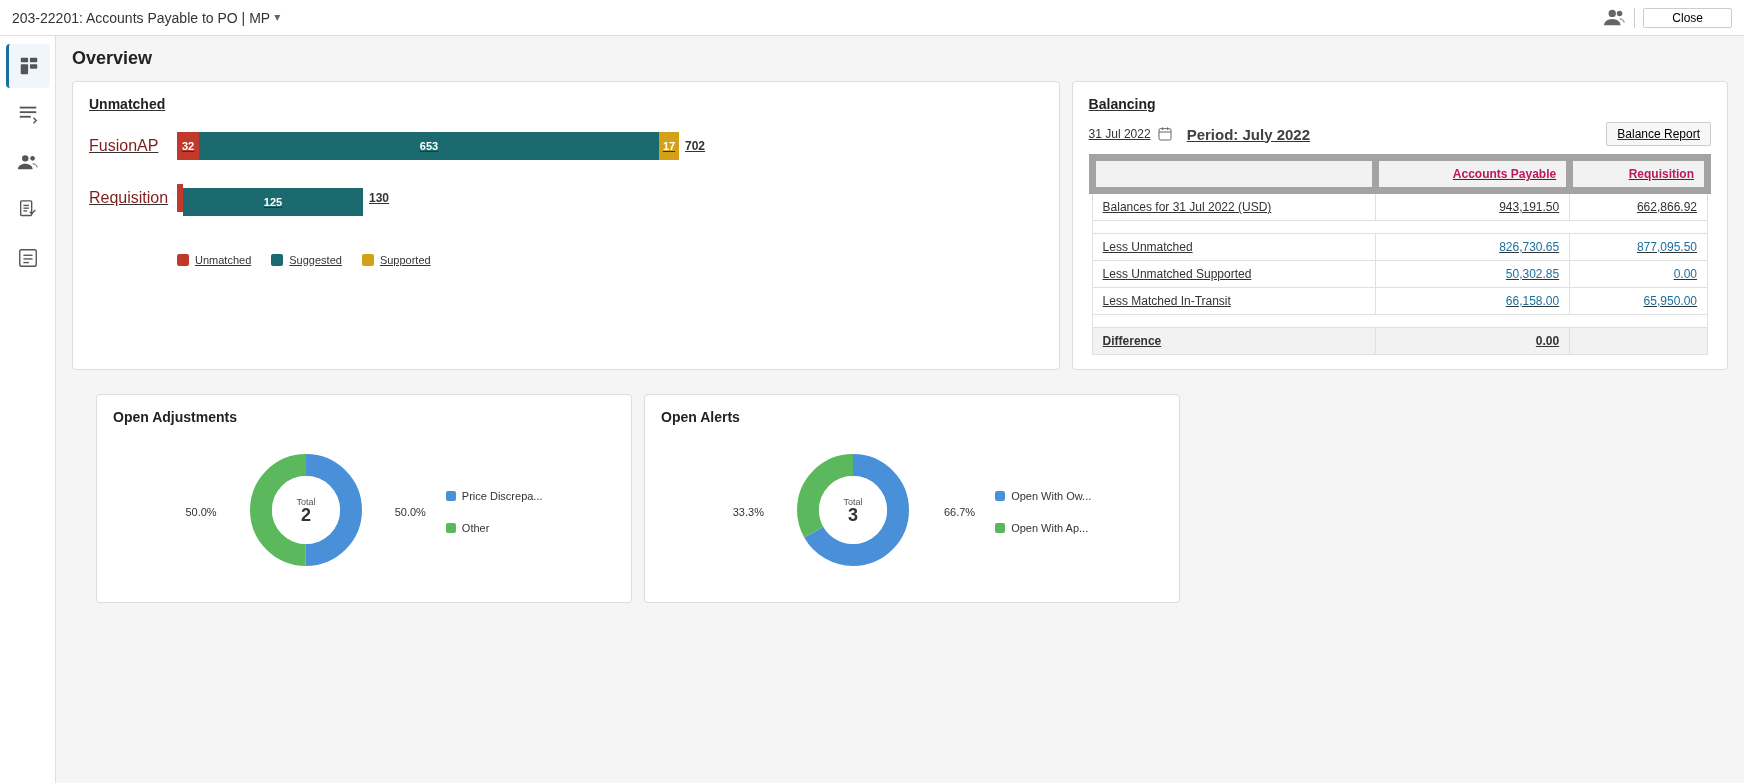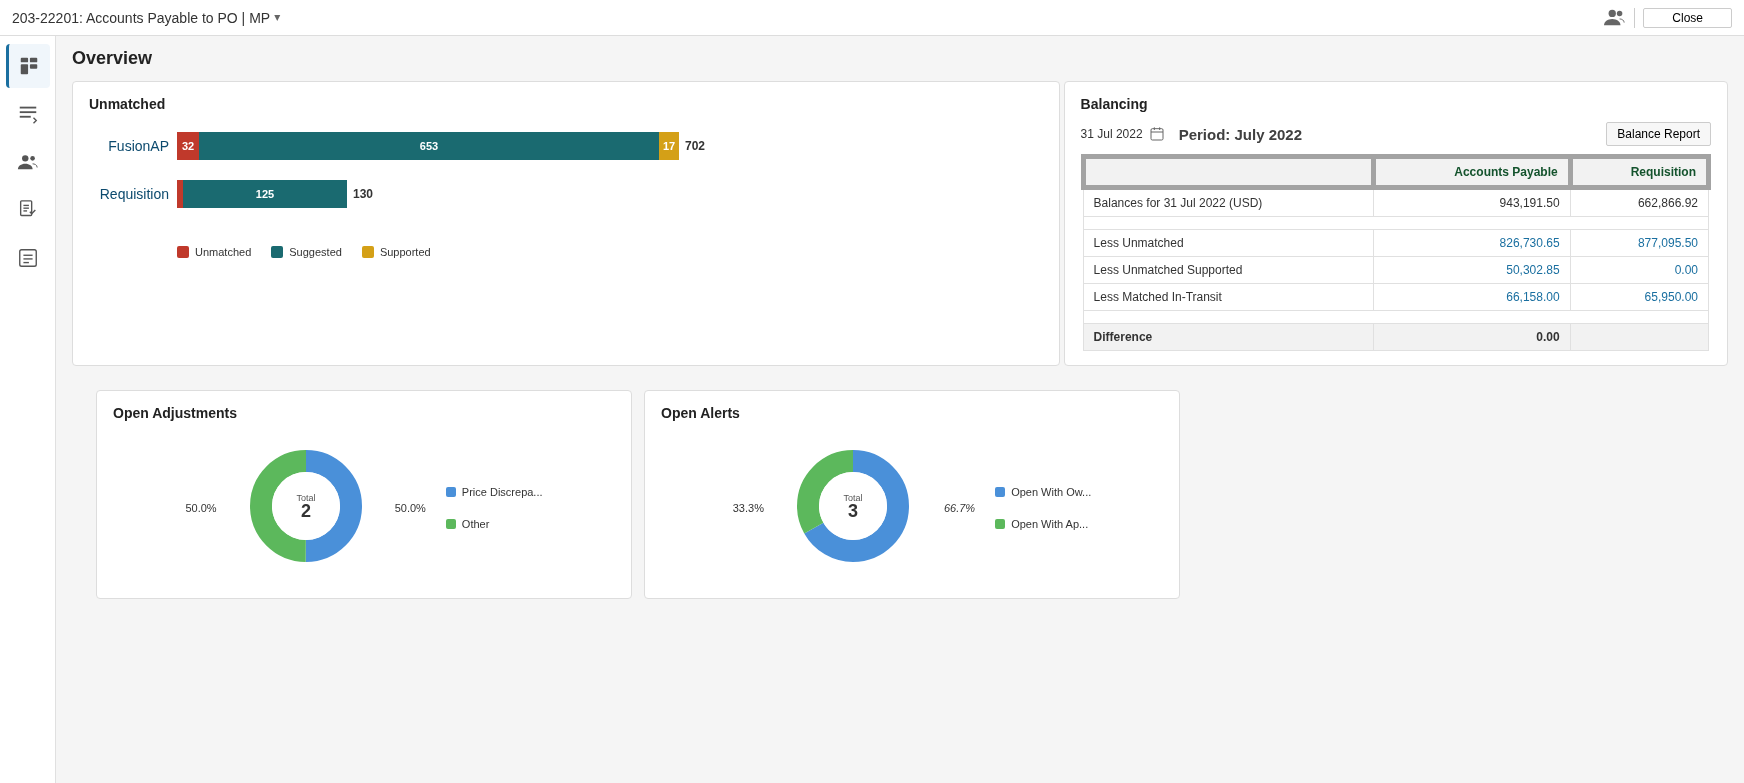--- a/index.html
+++ b/index.html
@@ -44,28 +44,28 @@
     .page-title { font-size: 18px; font-weight: 600; margin-bottom: 12px; color: #222; }
 
     
     .card {
       background: #fff; border: 1px solid #ddd; border-radius: 4px;
       padding: 14px 16px; margin-bottom: 12px;
     }
     .card-title { font-size: 14px; font-weight: 600; margin-bottom: 10px; color: #222; }
 
     
-    .top-row { display: flex; gap: 4px; margin-bottom: 12px; }
+    .top-row { display: flex; gap: 12px; margin-bottom: 12px; text-decoration: underline; }
     .unmatched-card { flex: 0 0 calc(60% - 6px); }
     .balancing-card { flex: 1; }
 
     
     .bar-chart { padding: 10px 0; }
     .bar-row { display: flex; align-items: center; margin-bottom: 20px; gap: 8px; }
-    .bar-label { width: 80px; text-align: right; font-size: 14px; color: #0c4a6e; }
+    .bar-label { width: 80px; font-size: 16px; color: #7f1d1d; }
     .bars-container { flex: 1; display: flex; flex-direction: column; gap: 2px; }
     .bar-group { display: flex; align-items: center; gap: 0; }
     .bar-segment { height: 28px; display: flex; align-items: center; justify-content: center; font-size: 11px; color: #fff; font-weight: 600; }
     .bar-segment.unmatched { background: #c0392b; }
     .bar-segment.suggested { background: #1a6a70; }
     .bar-segment.supported { background: #d4a017; }
     .bar-total { margin-left: 6px; font-size: 12px; color: #333; font-weight: 600; }
     .legend-item { display: flex; align-items: center; gap: 6px; font-size: 11px; }
     .legend-color { width: 12px; height: 12px; border-radius: 2px; }
 
@@ -74,21 +74,21 @@
     .balancing-date { font-size: 12px; color: #333; display: flex; align-items: center; gap: 6px; }
     .period-label { font-size: 15px; font-weight: 600; color: #404040; margin-left: 8px; }
     .balance-report-btn {
       border: 1px solid #ccc; background: #f7f7f7; padding: 4px 10px;
       font-size: 12px; cursor: pointer; border-radius: 2px;
     }
 
     .bal-table { width: 100%; border-collapse: collapse; font-size: 12px; }
     .bal-table th {
       background: #f2f2f2; text-align: right; padding: 6px 10px;
-      border: 5px solid #a3a3a3; font-weight: 600; color: #14532d;
+      border: 7px solid #a3a3a3; font-weight: 600; color: #be185d;
     }
     .bal-table th:first-child { text-align: left; }
     .bal-table td { padding: 6px 10px; border: 1px solid #e0e0e0; text-align: right; }
     .bal-table td:first-child { text-align: left; font-size: 12px; }
     .bal-table .blue { color: #1a6fa0; }
     .bal-table .bold-row td { font-weight: 700; background: #f2f2f2; }
 
     
     .bottom-row { display: flex; gap: 12px; padding-left: 24px; }
     .bottom-card { flex: 1; }
@@ -186,21 +186,21 @@
                 <div class="bar-total">702</div>
               </div>
             </div>
           </div>
 
           <div class="bar-row">
             <div class="bar-label">Requisition</div>
             <div class="bars-container">
               <div class="bar-group">
                 <div class="bar-segment unmatched" style="width:6px;"></div>
-                <div class="bar-segment suggested" style="width:164px;">125</div>
+                <div class="bar-segment suggested" style="width:180px;margin-top:8px;">125</div>
                 <div class="bar-total" style="margin-left:6px;">130</div>
               </div>
             </div>
           </div>
         </div>
 
         <div style="display:flex; gap:20px; margin-top:8px; margin-left:88px;">
           <div class="legend-item">
             <div class="legend-color" style="background:#c0392b;"></div>
             <span>Unmatched</span>
@@ -313,21 +313,21 @@
           <div class="donut-wrapper">
             <svg width="130" height="130" viewBox="0 0 130 130">
 
               <circle cx="65" cy="65" r="45" fill="none" stroke="#4a90d9" stroke-width="22" stroke-dasharray="188.58 94.16" stroke-dashoffset="0" transform="rotate(-90 65 65)"></circle>
               <circle cx="65" cy="65" r="45" fill="none" stroke="#5cb85c" stroke-width="22" stroke-dasharray="94.16 188.58" stroke-dashoffset="-188.58" transform="rotate(-90 65 65)"></circle>
               <circle cx="65" cy="65" r="34" fill="white"></circle>
               <text x="65" y="60" text-anchor="middle" font-size="9" fill="#555">Total</text>
               <text x="65" y="76" text-anchor="middle" font-size="18" font-weight="bold" fill="#333">3</text>
             </svg>
           </div>
-          <div style="font-size:11px;color:#333;margin-left:6px;font-style:italic;">66.7%</div>
+          <div style="font-size:11px;color:#333;margin-left:6px;">66.7%</div>
           <div class="donut-legend">
             <div class="donut-legend-item">
               <div class="donut-legend-color" style="background:#4a90d9;"></div>
               <span>Open With Ow...</span>
             </div>
             <div class="donut-legend-item">
               <div class="donut-legend-color" style="background:#5cb85c;"></div>
               <span>Open With Ap...</span>
             </div>
           </div>

